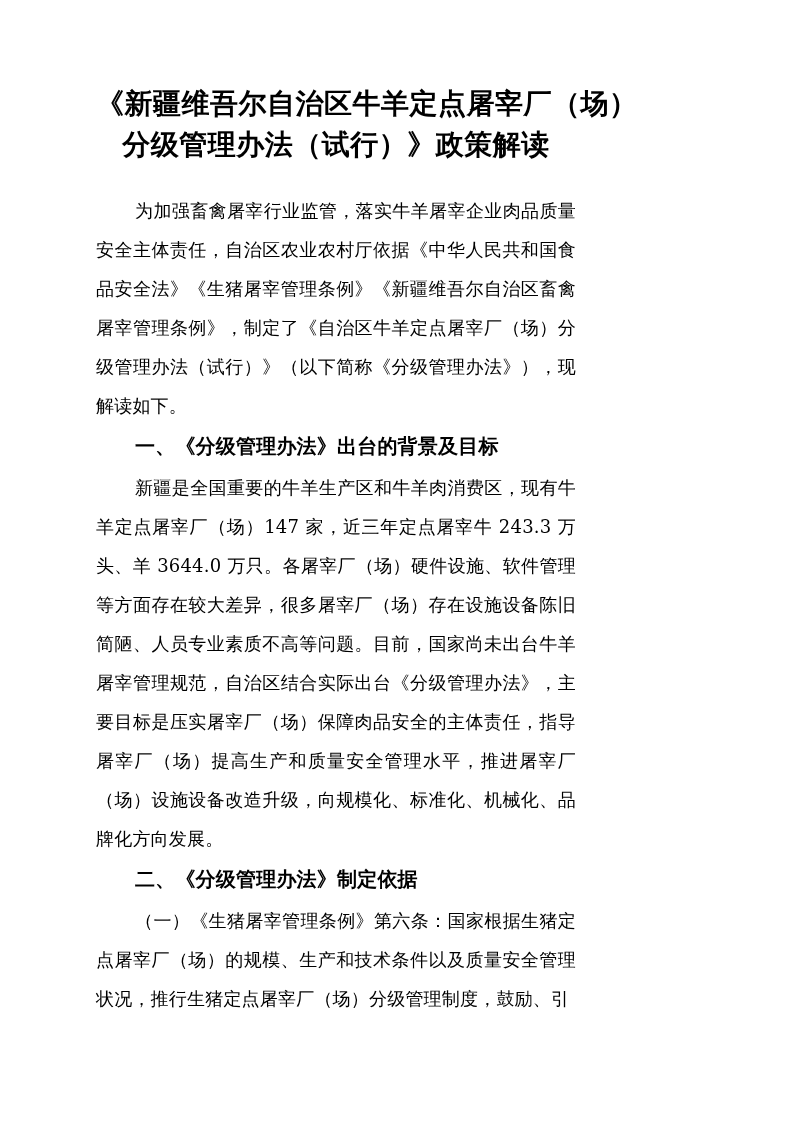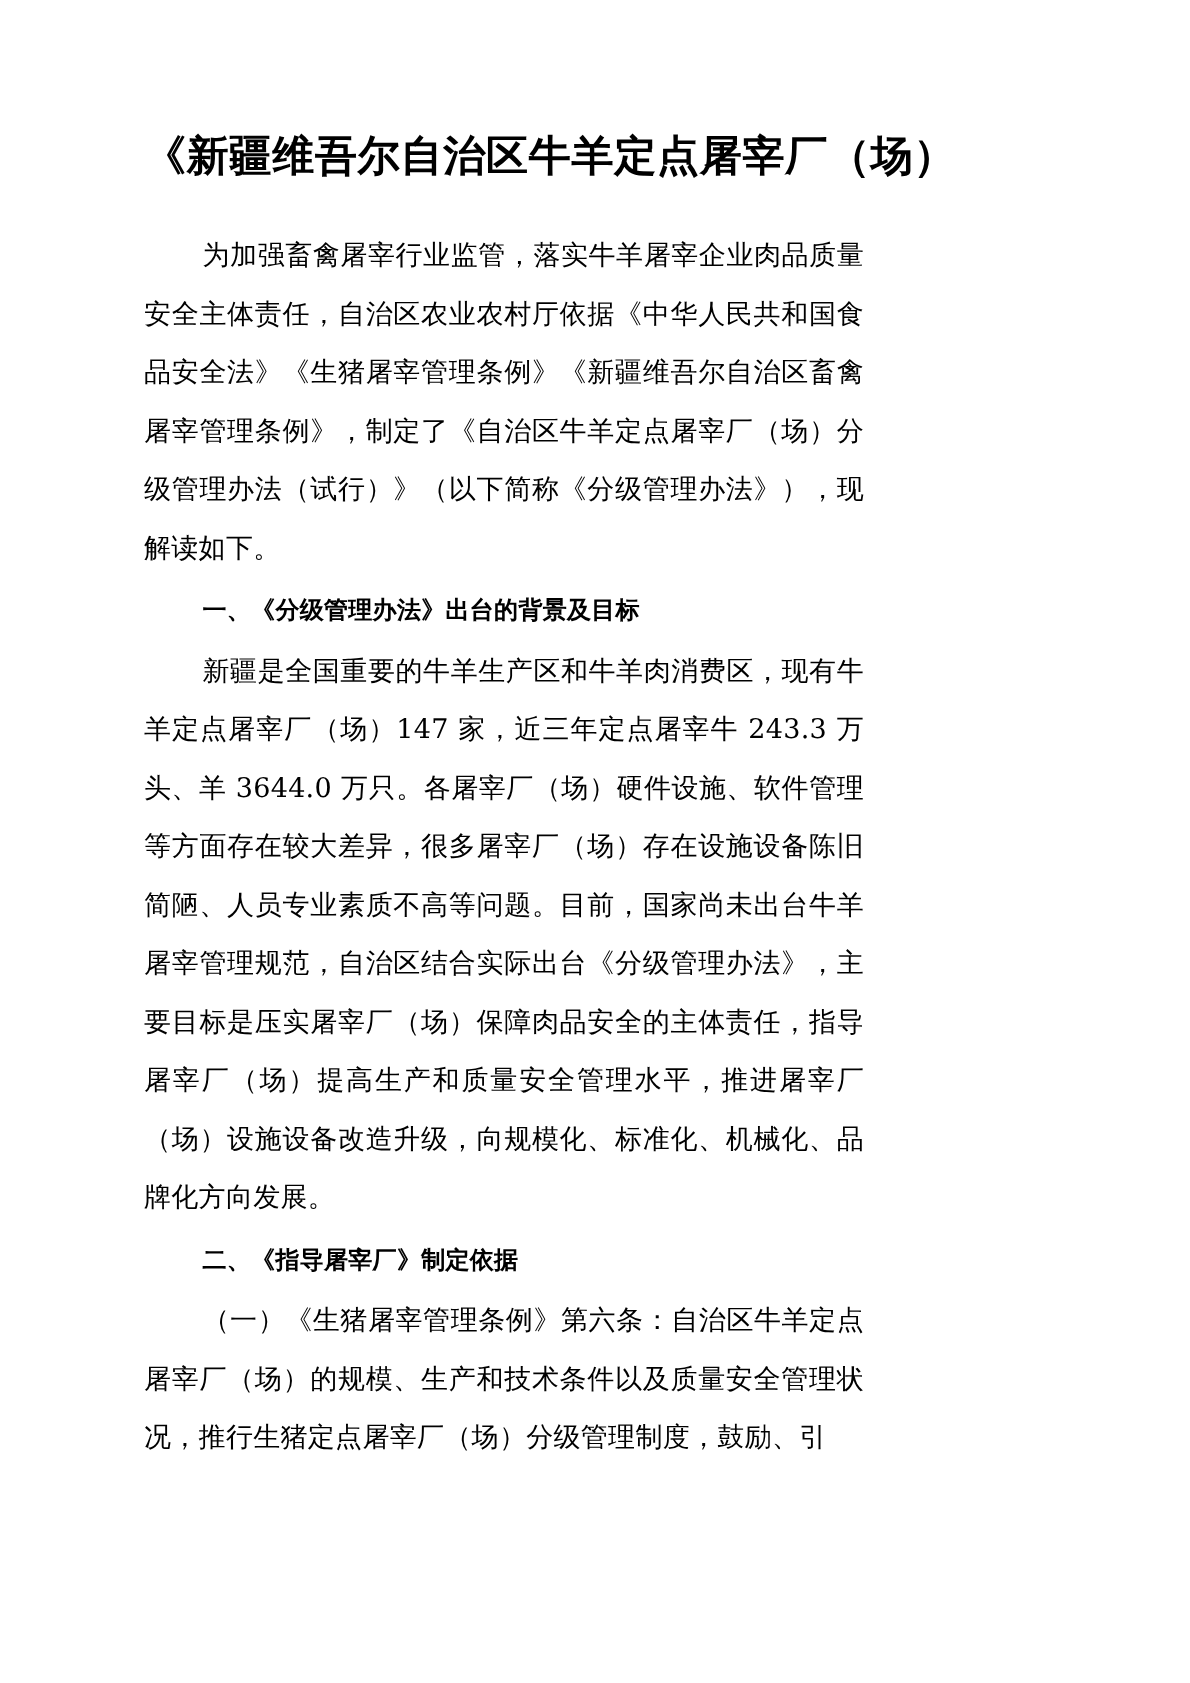--- a/index.html
+++ b/index.html
@@ -39,39 +39,40 @@
     margin: 0 0 2px 0;
     font-size: 18px;
     line-height: 39px;
     text-indent: 39px;
     text-align: justify;
     text-justify: inter-ideograph;
     letter-spacing: 0.2px;
   }
   h2.section-heading {
     margin: 0 0 2px 0;
-    font-size: 16px;
+    font-size: 20px;
     line-height: 39px;
     font-weight: bold;
     text-indent: 39px;
     letter-spacing: 0.2px;
   }
 </style>
 </head>
 <body>
 
 <div class="page">
 
   <div class="doc-title">
     <span class="line">《新疆维吾尔自治区牛羊定点屠宰厂（场）</span>
+    <span class="line">分级管理办法（试行）》政策解读</span>
   </div>
 
   <p class="body-para">为加强畜禽屠宰行业监管，落实牛羊屠宰企业肉品质量安全主体责任，自治区农业农村厅依据《中华人民共和国食品安全法》《生猪屠宰管理条例》《新疆维吾尔自治区畜禽屠宰管理条例》，制定了《自治区牛羊定点屠宰厂（场）分级管理办法（试行）》（以下简称《分级管理办法》），现解读如下。</p>
 
   <h2 class="section-heading">一、《分级管理办法》出台的背景及目标</h2>
 
   <p class="body-para">新疆是全国重要的牛羊生产区和牛羊肉消费区，现有牛羊定点屠宰厂（场）147 家，近三年定点屠宰牛 243.3 万头、羊 3644.0 万只。各屠宰厂（场）硬件设施、软件管理等方面存在较大差异，很多屠宰厂（场）存在设施设备陈旧简陋、人员专业素质不高等问题。目前，国家尚未出台牛羊屠宰管理规范，自治区结合实际出台《分级管理办法》，主要目标是压实屠宰厂（场）保障肉品安全的主体责任，指导屠宰厂（场）提高生产和质量安全管理水平，推进屠宰厂（场）设施设备改造升级，向规模化、标准化、机械化、品牌化方向发展。</p>
 
-  <h2 class="section-heading">二、《指导屠宰厂》制定依据</h2>
+  <h2 class="section-heading">二、《分级管理办法》制定依据</h2>
 
-  <p class="body-para">（一）《生猪屠宰管理条例》第六条：自治区牛羊定点屠宰厂（场）的规模、生产和技术条件以及质量安全管理状况，推行生猪定点屠宰厂（场）分级管理制度，鼓励、引</p>
+  <p class="body-para">（一）《生猪屠宰管理条例》第六条：国家根据生猪定点屠宰厂（场）的规模、生产和技术条件以及质量安全管理状况，推行生猪定点屠宰厂（场）分级管理制度，鼓励、引</p>
 
 </div>
 
 </body></html>

